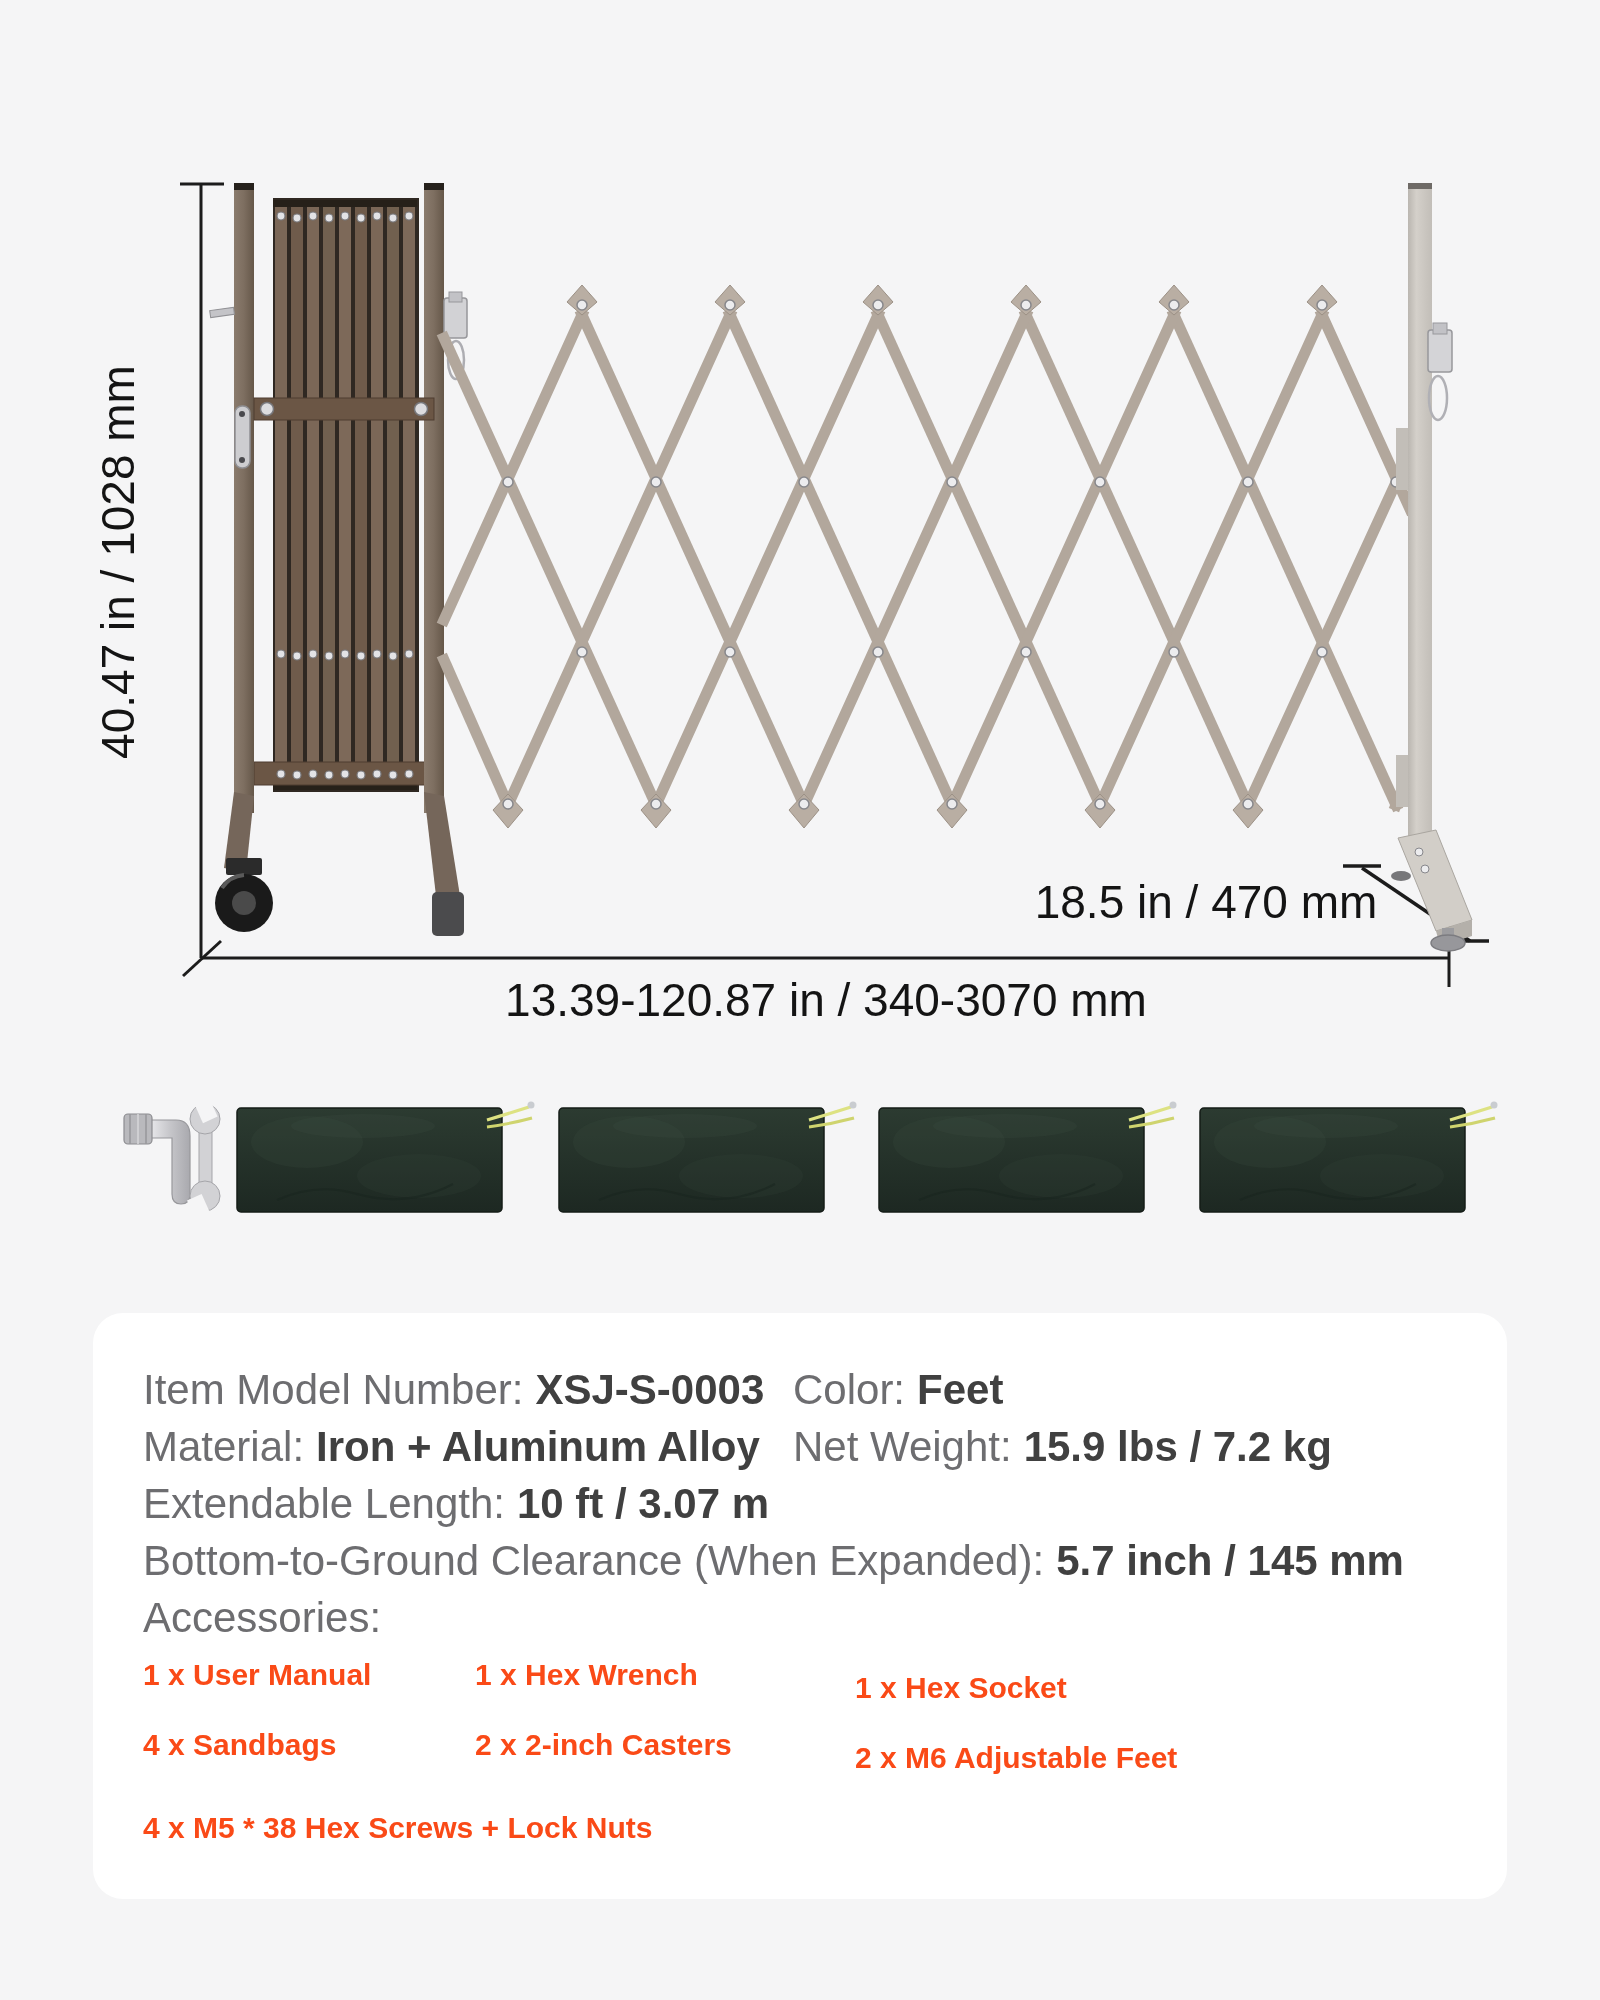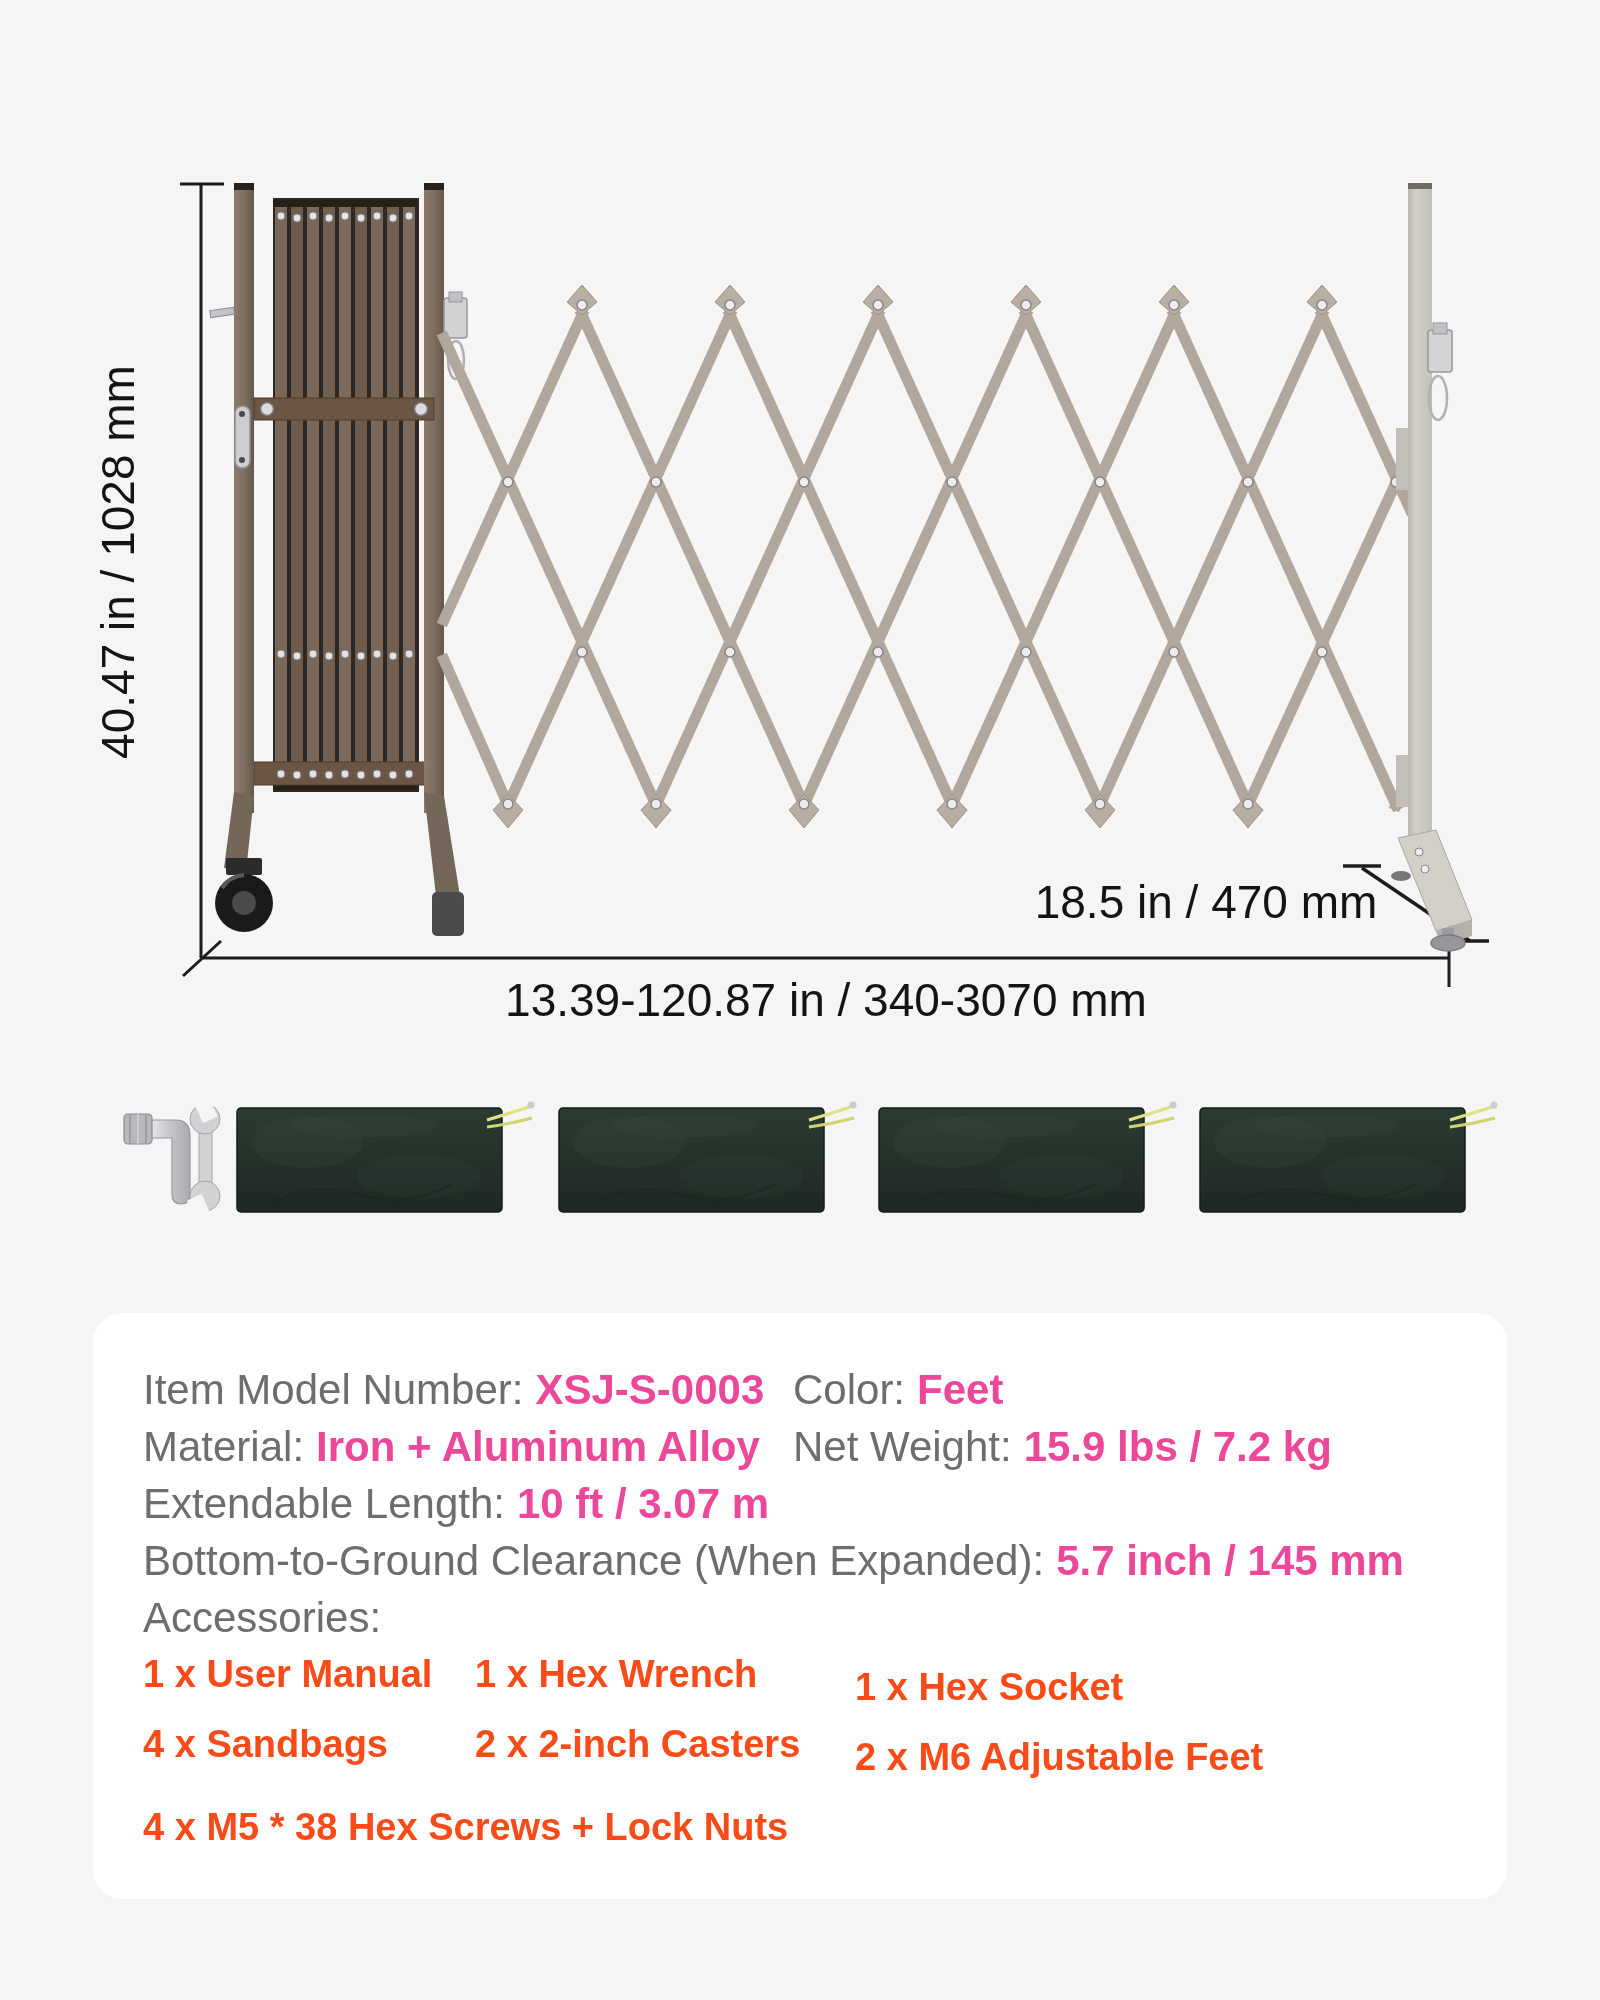--- a/index.html
+++ b/index.html
@@ -17,22 +17,22 @@
     background:#ffffff;border-radius:30px;
     box-sizing:border-box;padding:48px 40px 0 50px;
   }
   .spec-line{
     display:flex;align-items:baseline;
     font-size:42px;line-height:57px;color:#6d6d70;white-space:nowrap;
   }
   .spec-line .cell-left{width:650px;flex:0 0 650px;}
   .spec-line .cell-right{flex:1;}
   .lbl{color:#6d6d70;font-weight:400;}
-  .val{color:#ec4899;font-weight:700;margin-left:12px;}
-  .acc-row{display:flex;font-size:38px;line-height:57px;white-space:nowrap;}
+  .val{color:#404040;font-weight:700;margin-left:12px;}
+  .acc-row{display:flex;font-size:30px;line-height:57px;white-space:nowrap;}
   .acc-row .c1{width:332px;flex:0 0 332px;}
   .acc-row .c2{width:380px;flex:0 0 380px;}
   .acc-row .c3{flex:1;margin-top:13px;}
   .acc-val{color:#fa4a17;font-weight:700;}
   .dim-text{fill:#141414;font-family:"Liberation Sans",sans-serif;font-weight:500;}
 </style>
 </head>
 <body>
 
 <div class="stage">

